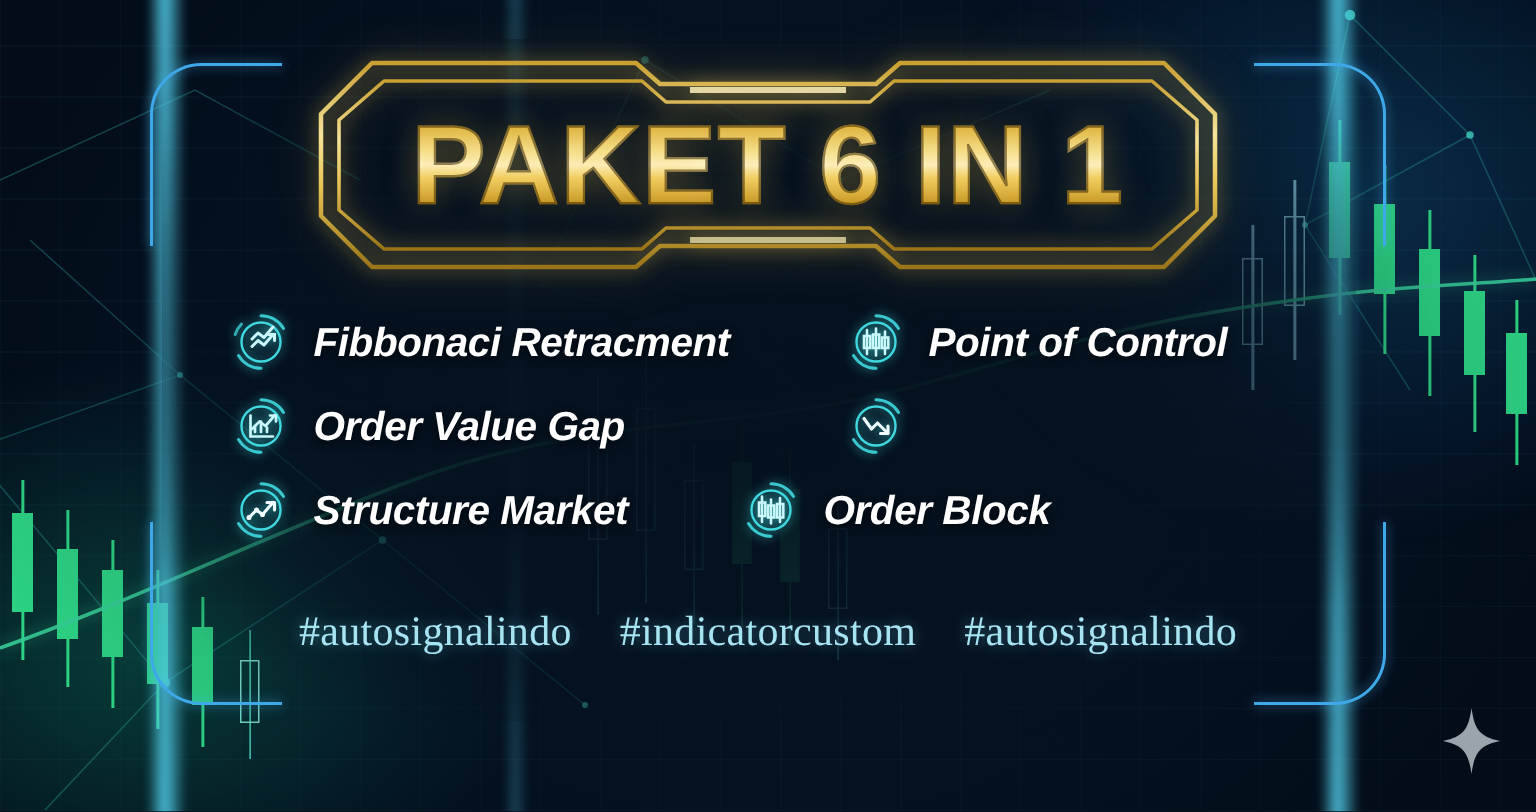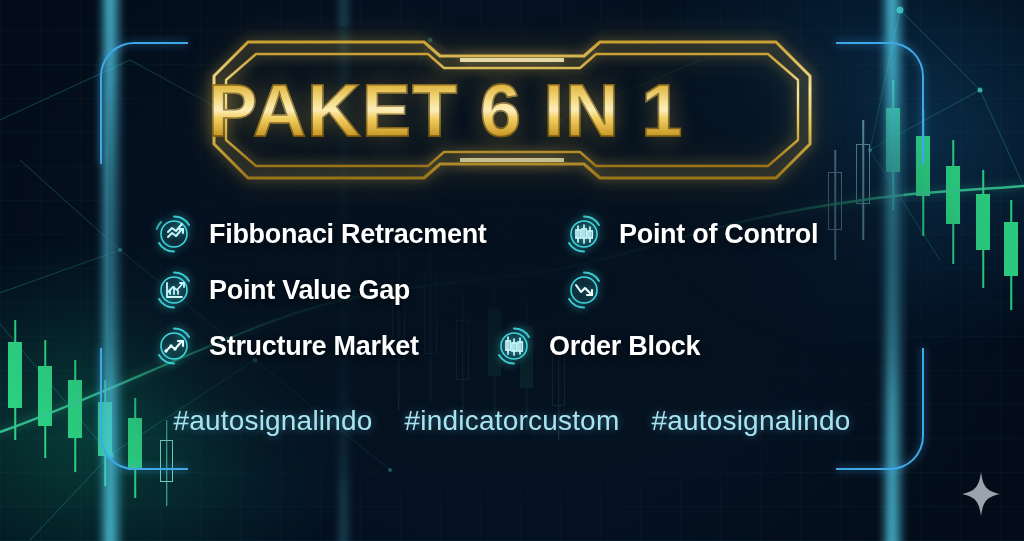--- a/index.html
+++ b/index.html
@@ -65,53 +65,53 @@
   .bracket.br{left:836px;top:348px;width:86px;height:120px;border-left:none;border-top:none;border-bottom-right-radius:34px;}
 
   
   .title-wrap{position:absolute;left:208px;top:36px;width:608px;height:148px;}
   .gold-frame{position:absolute;inset:0;}
   .gold-frame svg{display:block;width:100%;height:100%;
     filter:drop-shadow(0 0 6px rgba(245,205,90,.55)) drop-shadow(0 0 16px rgba(230,180,50,.30));}
 
   .title-text{
     position:absolute;left:0;right:0;top:50%;transform:translateY(-50%);
-    text-align:left;
+    text-align:center;
     font-size:74px;font-weight:bold;letter-spacing:1px;
     font-family:"Liberation Sans", sans-serif;
     background:linear-gradient(180deg,#6b4a09 0%,#d8a92c 16%,#f7e59a 40%,#fff6cf 50%,#f2d167 60%,#c08f1d 82%,#7d5a10 100%);
     -webkit-background-clip:text;background-clip:text;color:transparent;
     -webkit-text-stroke:1.5px rgba(60,40,4,.55);
     text-shadow:0 0 22px rgba(240,195,70,.35);
     white-space:nowrap;
   }
 
   
   .features{position:absolute;left:152px;top:200px;width:760px;}
-  .feat-row{display:flex;align-items:flex-end;gap:0;height:56px;}
+  .feat-row{display:flex;align-items:center;gap:0;height:56px;font-style:italic;}
   .feat{display:flex;align-items:center;gap:13px;}
   .feat.col-left{width:410px;}
   .feat.col-right{width:340px;}
 
   .ficon{position:relative;width:44px;height:44px;flex:0 0 44px;}
   .ficon svg{display:block;width:44px;height:44px;filter:drop-shadow(0 0 4px rgba(60,225,230,.75));}
 
   .flabel{
     color:#ffffff;font-size:27px;font-weight:bold;
     letter-spacing:-.3px;white-space:nowrap;
     text-shadow:0 2px 6px rgba(0,0,0,.65);
   }
 
   
   .hashtags{
     position:absolute;left:0;right:0;top:405px;text-align:center;
     color:#a7e4f2;font-size:28px;font-weight:500;letter-spacing:.2px;
     text-shadow:0 0 10px rgba(110,210,235,.45);
   }
-  .hashtags span{margin:0 16px;}
+  .hashtags span{margin:0 16px;font-family:Liberation Serif, serif;}
 
   
   .sparkle{position:absolute;left:960px;top:470px;width:42px;height:48px;}
   .sparkle svg{display:block;width:100%;height:100%;}
 </style>
 </head>
 <body>
 
 <div class="banner">
 
@@ -309,21 +309,21 @@
             <path d="M15 15 v14 h15" fill="none" stroke="#c9f7fb" stroke-width="1.8" stroke-linecap="round"></path>
             <g stroke="#c9f7fb" stroke-width="1.8" stroke-linecap="round">
               <line x1="18" y1="26" x2="18" y2="22"></line>
               <line x1="22" y1="26" x2="22" y2="19"></line>
               <line x1="26" y1="26" x2="26" y2="23"></line>
             </g>
             <path d="M16 24 l5-5 4 3 6-7" fill="none" stroke="#c9f7fb" stroke-width="1.8" stroke-linecap="round" stroke-linejoin="round"></path>
             <path d="M28 15 h4 v4" fill="none" stroke="#c9f7fb" stroke-width="1.8" stroke-linecap="round"></path>
           </svg>
         </span>
-        <span class="flabel">Point Value Gap</span>
+        <span class="flabel">Order Value Gap</span>
       </div>
       <div class="feat col-right">
         <span class="ficon">
           <svg viewBox="0 0 44 44">
             <circle cx="22" cy="22" r="13" fill="none" stroke="#3fd8e0" stroke-width="1.6"></circle>
             <path d="M22 4.5 A17.5 17.5 0 0 1 37 13" fill="none" stroke="#3fd8e0" stroke-width="2" stroke-linecap="round" opacity=".9"></path>
             <path d="M7 31 A17.5 17.5 0 0 0 22 39.5" fill="none" stroke="#3fd8e0" stroke-width="2" stroke-linecap="round" opacity=".9"></path>
             <path d="M14 17 l5 7 4-4 7 7" fill="none" stroke="#f0fdff" stroke-width="2.1" stroke-linecap="round" stroke-linejoin="round"></path>
             <path d="M30 22 v5 h-5" fill="none" stroke="#f0fdff" stroke-width="2.1" stroke-linecap="round" stroke-linejoin="round"></path>
           </svg>

